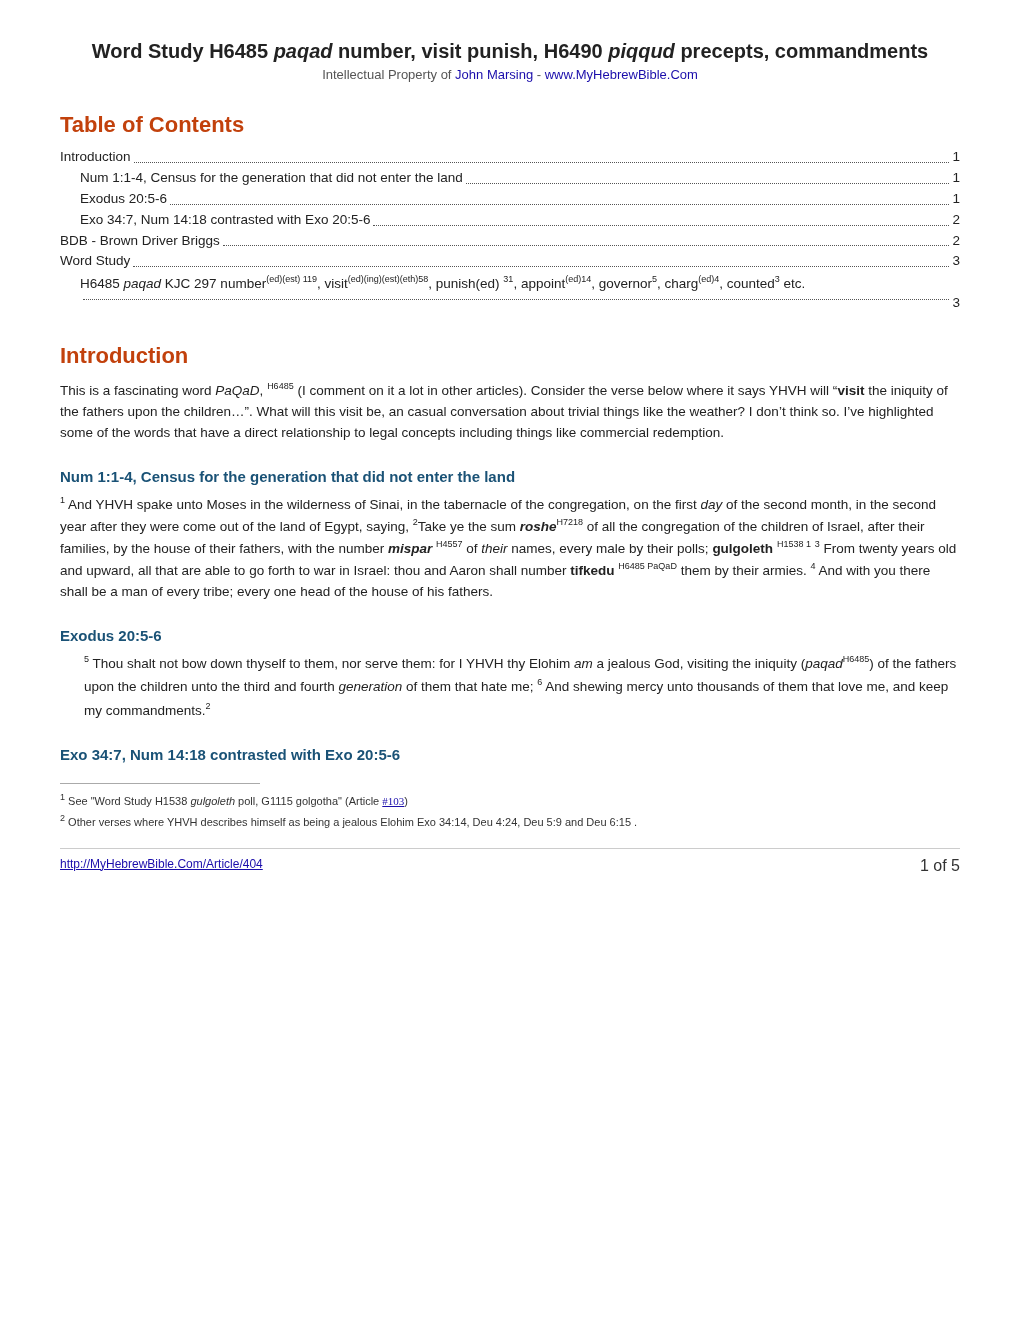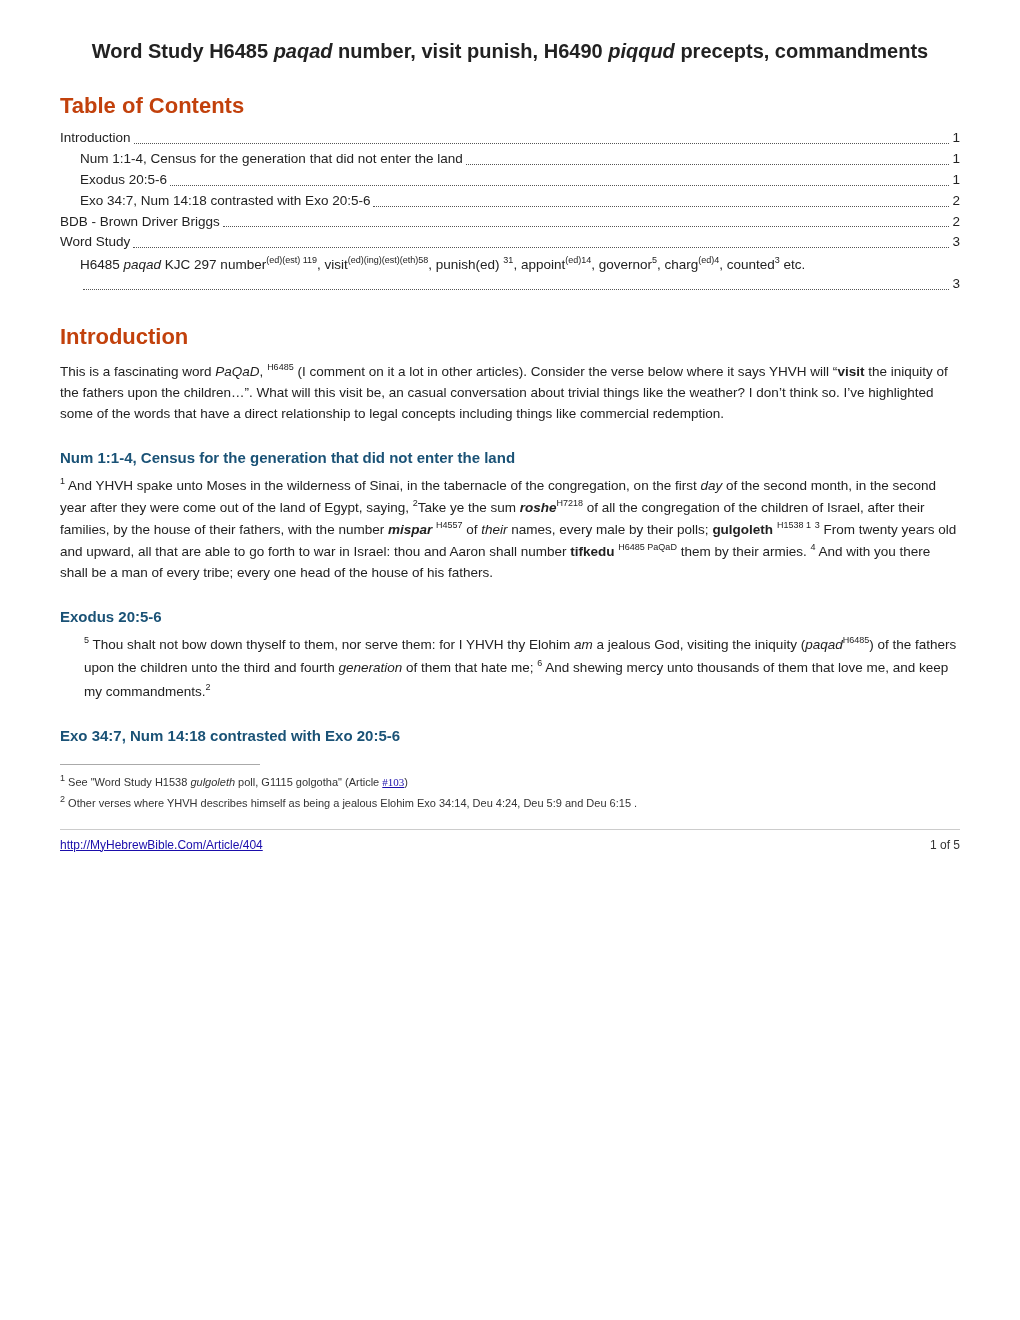--- a/index.html
+++ b/index.html
@@ -105,32 +105,35 @@
       color: #1a0dab;
       margin-top: 20px;
       border-top: 1px solid #ccc;
       padding-top: 8px;
     }
     .page-footer a {
       color: #1a0dab;
     }
     .page-number {
       float: right;
-      font-size: 12px;
+      font-size: 16px;
       color: #333;
       margin-left: 28px;
     }
   </style>
 </head>
 <body>
 
 <div class="page-header">
   <div class="page-title">
     <span>Word Study H6485 </span><span style="font-style:italic;">paqad</span><span> number, visit punish, H6490 </span><span style="font-style:italic;">piqqud</span><span> precepts, commandments</span>
   </div>
+  <div class="page-subtitle">
+    <span>Intellectual Property of </span><a href="#">John Marsing</a><span> - </span><a href="#">www.MyHebrewBible.Com</a>
+  </div>
 </div>
 
 <div class="toc-container">
   <div class="section-heading">Table of Contents</div>
 
   <div class="toc-entry">
     <span class="toc-label">Introduction</span>
     <span class="toc-dots"></span>
     <span class="toc-page">1</span>
   </div>
@@ -158,21 +161,21 @@
     <span class="toc-dots"></span>
     <span class="toc-page">2</span>
   </div>
 
   <div class="toc-entry">
     <span class="toc-label">Word Study</span>
     <span class="toc-dots"></span>
     <span class="toc-page">3</span>
   </div>
 
-  <div class="toc-entry indent1" style="flex-wrap:wrap; align-items:flex-end;">
+  <div class="toc-entry indent1" style="flex-wrap:wrap; align-items:center;">
     <span class="toc-label" style="width:100%;">H6485 <span style="font-style:italic;">paqad</span> KJC 297 number<sup>(ed)(est) 119</sup>, visit<sup>(ed)(ing)(est)(eth)58</sup>, punish(ed) <sup>31</sup>, appoint<sup>(ed)14</sup>, governor<sup>5</sup>, charg<sup>(ed)4</sup>, counted<sup>3</sup> etc.</span>
     <span class="toc-dots"></span>
     <span class="toc-page">3</span>
   </div>
 
 </div>
 
 <div class="intro-section">
   <div class="section-heading">Introduction</div>
   <p>

